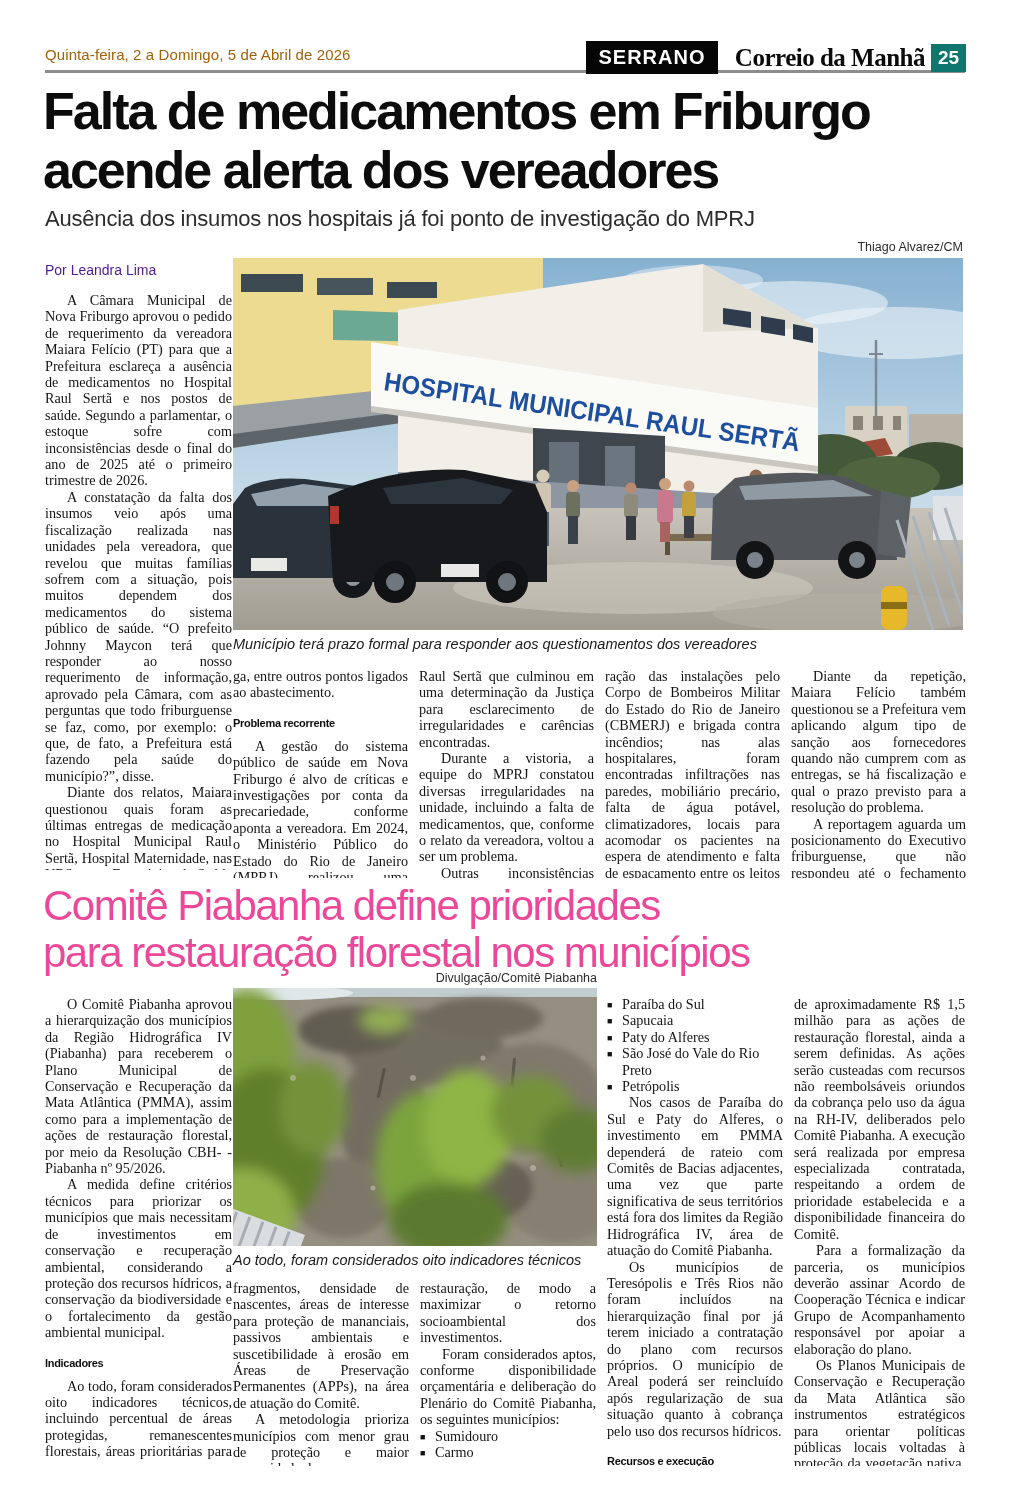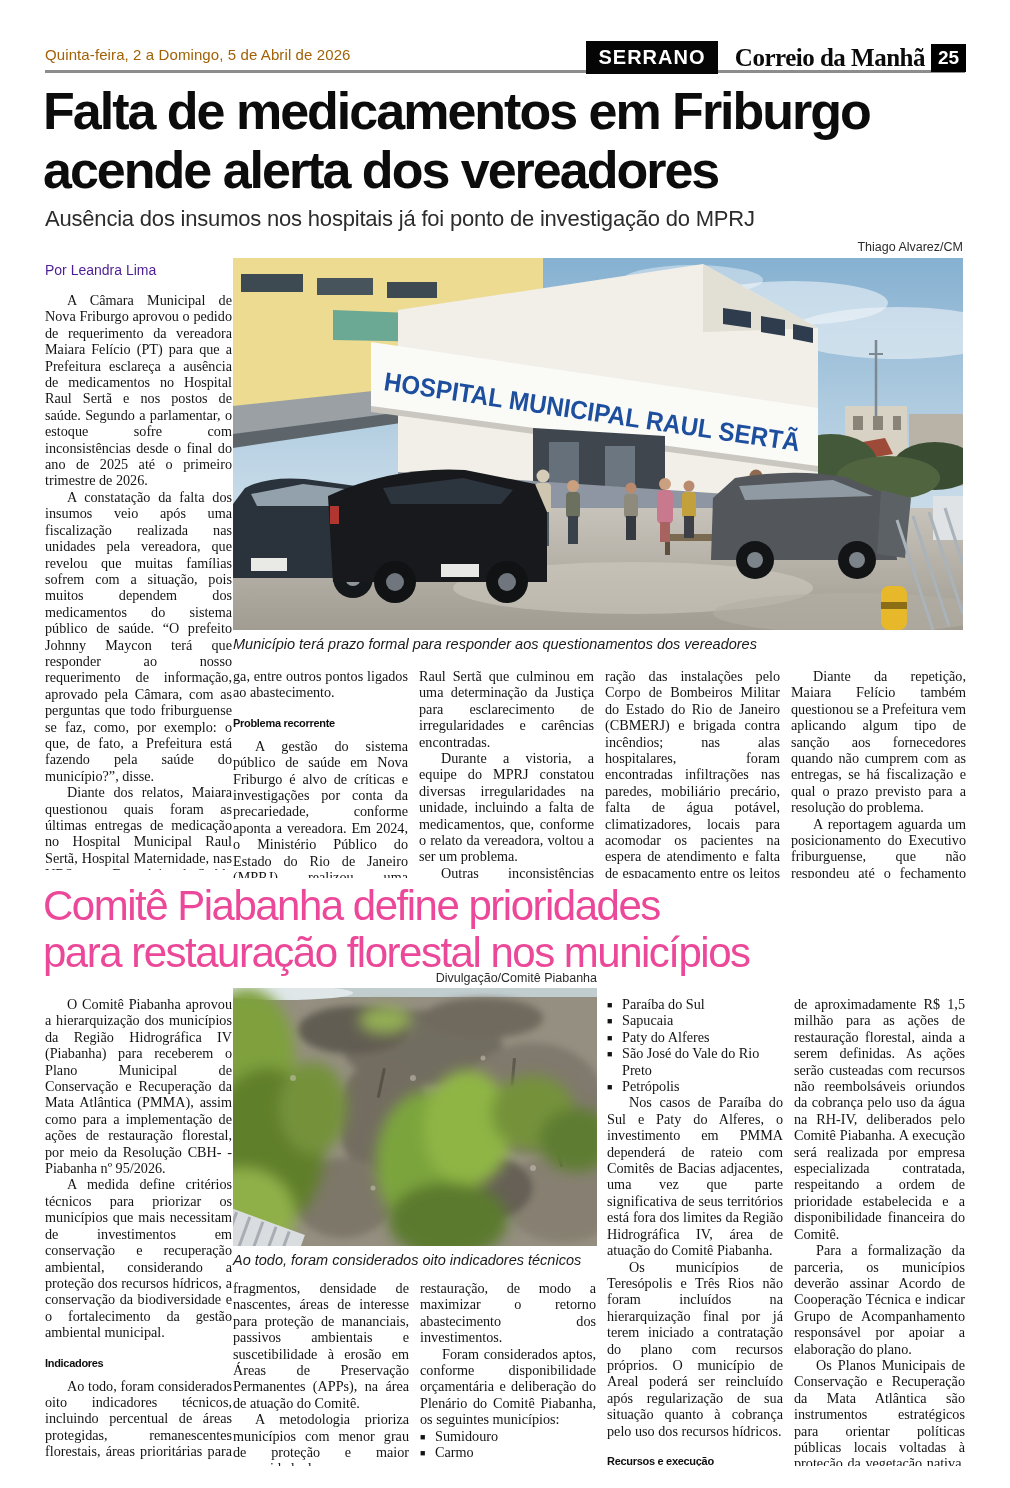--- a/index.html
+++ b/index.html
@@ -7,21 +7,21 @@
         font-family:"Liberation Serif","DejaVu Serif",serif;color:#131313;margin:0 auto;}
   .abs{position:absolute;}
 
   
   .date{left:45px;top:46px;font:15px "Liberation Sans",sans-serif;color:#a16207;letter-spacing:.1px;}
   .header-rule{left:45px;top:70px;width:920px;height:3px;background:#8d8d8d;}
   .section-badge{left:586px;top:41px;width:132px;height:33px;background:#050505;color:#ffffff;
         font:bold 20px/33px "Liberation Sans",sans-serif;text-align:center;letter-spacing:1px;}
   .masthead{left:700px;top:44px;width:225px;text-align:right;
         font-family:"Liberation Serif",serif;font-weight:bold;font-size:25px;color:#0a0a0a;letter-spacing:-.5px;}
-  .page-num{left:931px;top:44px;width:35px;height:28px;background:#000000;color:#fff;
+  .page-num{left:931px;top:44px;width:35px;height:28px;background:#0f766e;color:#fff;
         font:bold 19px/28px "Liberation Sans",sans-serif;text-align:center;}
 
   
   .headline-1{left:43px;top:82px;width:935px;font-family:"Liberation Sans",sans-serif;font-weight:700;
         font-size:52px;line-height:59px;letter-spacing:-2px;color:#0c0c0c;}
   .deck{left:45px;top:206px;width:920px;font:22px "Liberation Sans",sans-serif;color:#2c2c2c;letter-spacing:-.2px;}
   .credit{font:12.5px "Liberation Sans",sans-serif;color:#2b2b2b;text-align:right;}
   .credit-1{left:233px;top:240px;width:730px;}
   .credit-2{left:233px;top:971px;width:364px;}
   .byline{left:45px;top:262px;font:14px "Liberation Sans",sans-serif;color:#4c1d95;}
@@ -338,21 +338,21 @@
     </svg>
   </div>
 
   <div class="abs caption caption-2">Ao todo, foram considerados oito indicadores técnicos</div>
 
   <div class="abs textcol a2-col2">
       <div class="blk blk-cont">fragmentos, densidade de nascentes, áreas de interesse para proteção de mananciais, passivos ambientais e suscetibilidade à erosão em Áreas de Preservação Permanentes (APPs), na área de atuação do Comitê.</div>
       <div class="blk blk-p">A metodologia prioriza municípios com menor grau de proteção e maior necessidade de</div>
     </div>
   <div class="abs textcol a2-col3">
-      <div class="blk blk-cont">restauração, de modo a maximizar o retorno abastecimento dos investimentos.</div>
+      <div class="blk blk-cont">restauração, de modo a maximizar o retorno socioambiental dos investimentos.</div>
       <div class="blk blk-p">Foram considerados aptos, conforme disponibilidade orçamentária e deliberação do Plenário do Comitê Piabanha, os seguintes municípios:</div>
       <div class="blk blk-li">Sumidouro</div>
       <div class="blk blk-li">Carmo</div>
     </div>
   <div class="abs textcol a2-col4">
       <div class="blk blk-li">Paraíba do Sul</div>
       <div class="blk blk-li">Sapucaia</div>
       <div class="blk blk-li">Paty do Alferes</div>
       <div class="blk blk-li">São José do Vale do Rio Preto</div>
       <div class="blk blk-li">Petrópolis</div>

